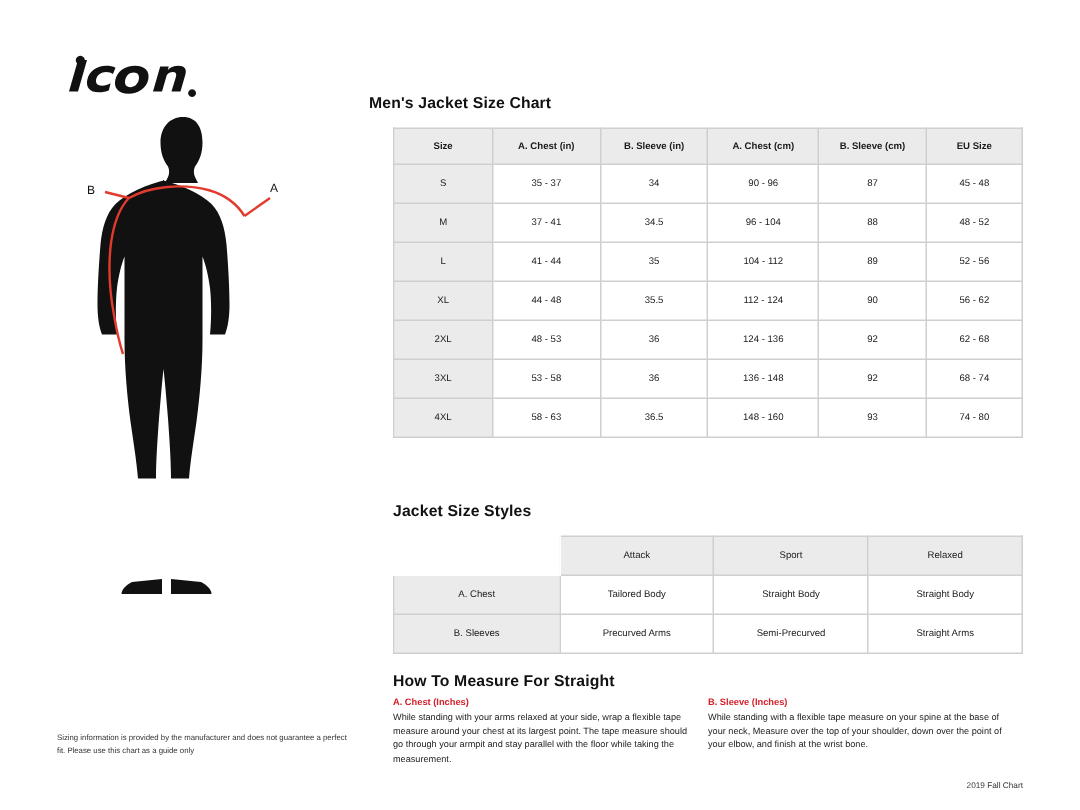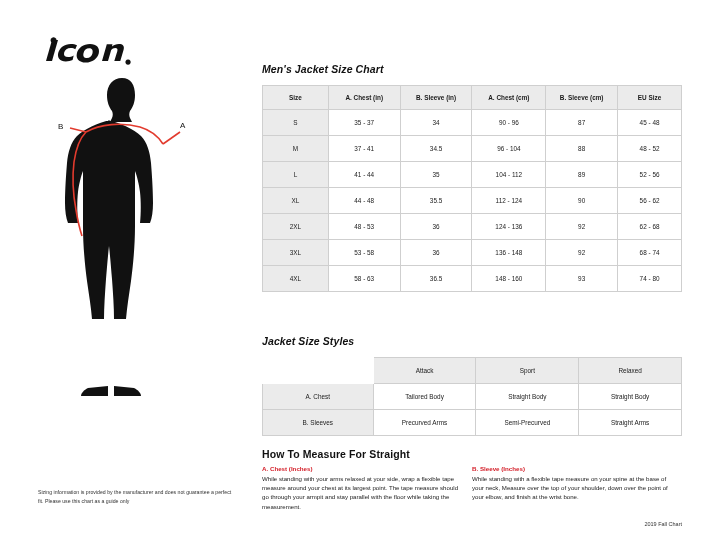--- a/index.html
+++ b/index.html
@@ -59,29 +59,27 @@
 
   h2.section-title {
     font-size: 10.5px;
     font-weight: bold;
     margin: 0;
     color: #111;
     letter-spacing: 0.1px;
   }
   .title-main {
     position: absolute;
-    left: 262px;
+    left: 246px;
     top: 63px;
-    font-style: italic;
   }
   .title-styles {
     position: absolute;
     left: 262px;
     top: 335px;
-    font-style: italic;
   }
   .title-measure {
     position: absolute;
     left: 262px;
     top: 448px;
   }
 
   table {
     border-collapse: collapse;
     font-size: 6.4px;

